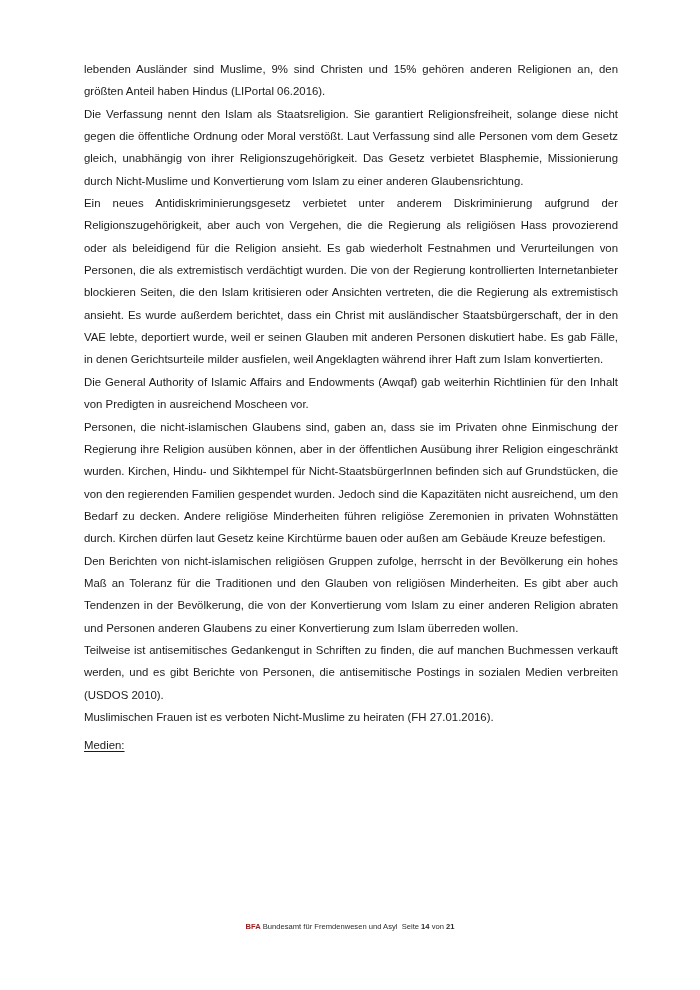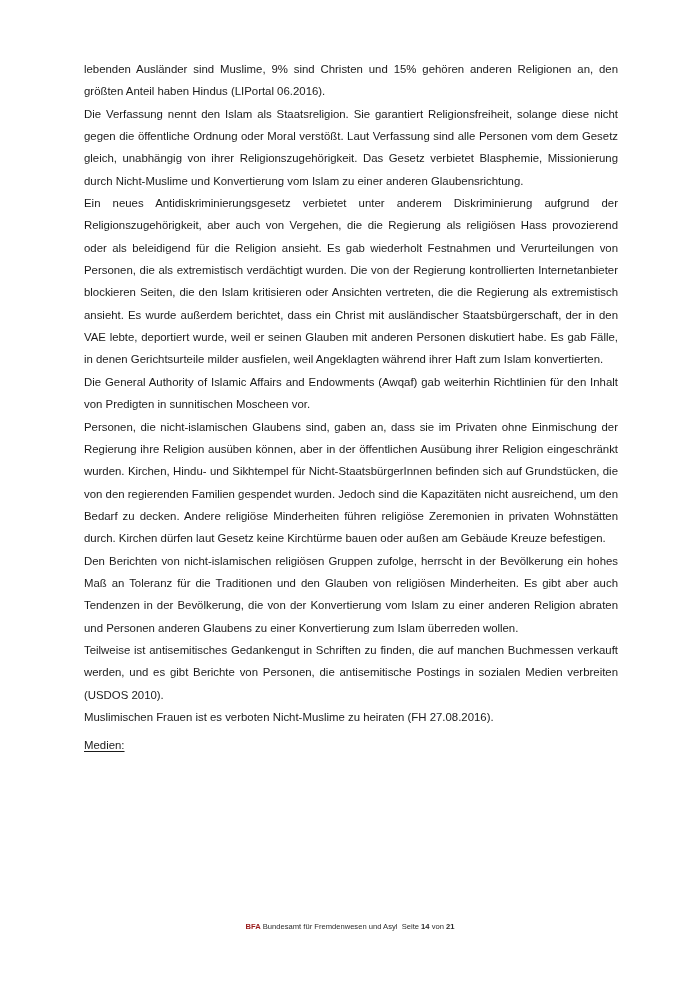--- a/index.html
+++ b/index.html
@@ -66,25 +66,25 @@
 </style>
 </head>
 <body>
 
 <div class="page">
   <div class="content">
 
     <p class="para">lebenden Ausländer sind Muslime, 9% sind Christen und 15% gehören anderen Religionen an, den größten Anteil haben Hindus (LIPortal 06.2016).</p>
     <p class="para">Die Verfassung nennt den Islam als Staatsreligion. Sie garantiert Religionsfreiheit, solange diese nicht gegen die öffentliche Ordnung oder Moral verstößt. Laut Verfassung sind alle Personen vom dem Gesetz gleich, unabhängig von ihrer Religionszugehörigkeit. Das Gesetz verbietet Blasphemie, Missionierung durch Nicht-Muslime und Konvertierung vom Islam zu einer anderen Glaubensrichtung.</p>
     <p class="para">Ein neues Antidiskriminierungsgesetz verbietet unter anderem Diskriminierung aufgrund der Religionszugehörigkeit, aber auch von Vergehen, die die Regierung als religiösen Hass provozierend oder als beleidigend für die Religion ansieht. Es gab wiederholt Festnahmen und Verurteilungen von Personen, die als extremistisch verdächtigt wurden. Die von der Regierung kontrollierten Internetanbieter blockieren Seiten, die den Islam kritisieren oder Ansichten vertreten, die die Regierung als extremistisch ansieht. Es wurde außerdem berichtet, dass ein Christ mit ausländischer Staatsbürgerschaft, der in den VAE lebte, deportiert wurde, weil er seinen Glauben mit anderen Personen diskutiert habe. Es gab Fälle, in denen Gerichtsurteile milder ausfielen, weil Angeklagten während ihrer Haft zum Islam konvertierten.</p>
-    <p class="para">Die General Authority of Islamic Affairs and Endowments (Awqaf) gab weiterhin Richtlinien für den Inhalt von Predigten in sunnitischen Moscheen vor.</p>
+    <p class="para">Die General Authority of Islamic Affairs and Endowments (Awqaf) gab weiterhin Richtlinien für den Inhalt von Predigten in ausreichend Moscheen vor.</p>
     <p class="para">Personen, die nicht-islamischen Glaubens sind, gaben an, dass sie im Privaten ohne Einmischung der Regierung ihre Religion ausüben können, aber in der öffentlichen Ausübung ihrer Religion eingeschränkt wurden. Kirchen, Hindu- und Sikhtempel für Nicht-StaatsbürgerInnen befinden sich auf Grundstücken, die von den regierenden Familien gespendet wurden. Jedoch sind die Kapazitäten nicht ausreichend, um den Bedarf zu decken. Andere religiöse Minderheiten führen religiöse Zeremonien in privaten Wohnstätten durch. Kirchen dürfen laut Gesetz keine Kirchtürme bauen oder außen am Gebäude Kreuze befestigen.</p>
     <p class="para">Den Berichten von nicht-islamischen religiösen Gruppen zufolge, herrscht in der Bevölkerung ein hohes Maß an Toleranz für die Traditionen und den Glauben von religiösen Minderheiten. Es gibt aber auch Tendenzen in der Bevölkerung, die von der Konvertierung vom Islam zu einer anderen Religion abraten und Personen anderen Glaubens zu einer Konvertierung zum Islam überreden wollen.</p>
     <p class="para">Teilweise ist antisemitisches Gedankengut in Schriften zu finden, die auf manchen Buchmessen verkauft werden, und es gibt Berichte von Personen, die antisemitische Postings in sozialen Medien verbreiten (USDOS 2010).</p>
-    <p class="para">Muslimischen Frauen ist es verboten Nicht-Muslime zu heiraten (FH 27.08.2016).</p>
+    <p class="para">Muslimischen Frauen ist es verboten Nicht-Muslime zu heiraten (FH 27.01.2016).</p>
 
     <div class="sources">
       <span class="underline">Medien:</span>
     </div>
 
   </div>
 
   <div class="footer">
     <span class="bfa-red">BFA</span><span>&nbsp;</span><span>Bundesamt für Fremdenwesen und Asyl</span><span>&nbsp;&nbsp;</span><span>Seite</span><span>&nbsp;</span><b>14</b><span>&nbsp;</span><span>von</span><span>&nbsp;</span><b>21</b>
   </div>

